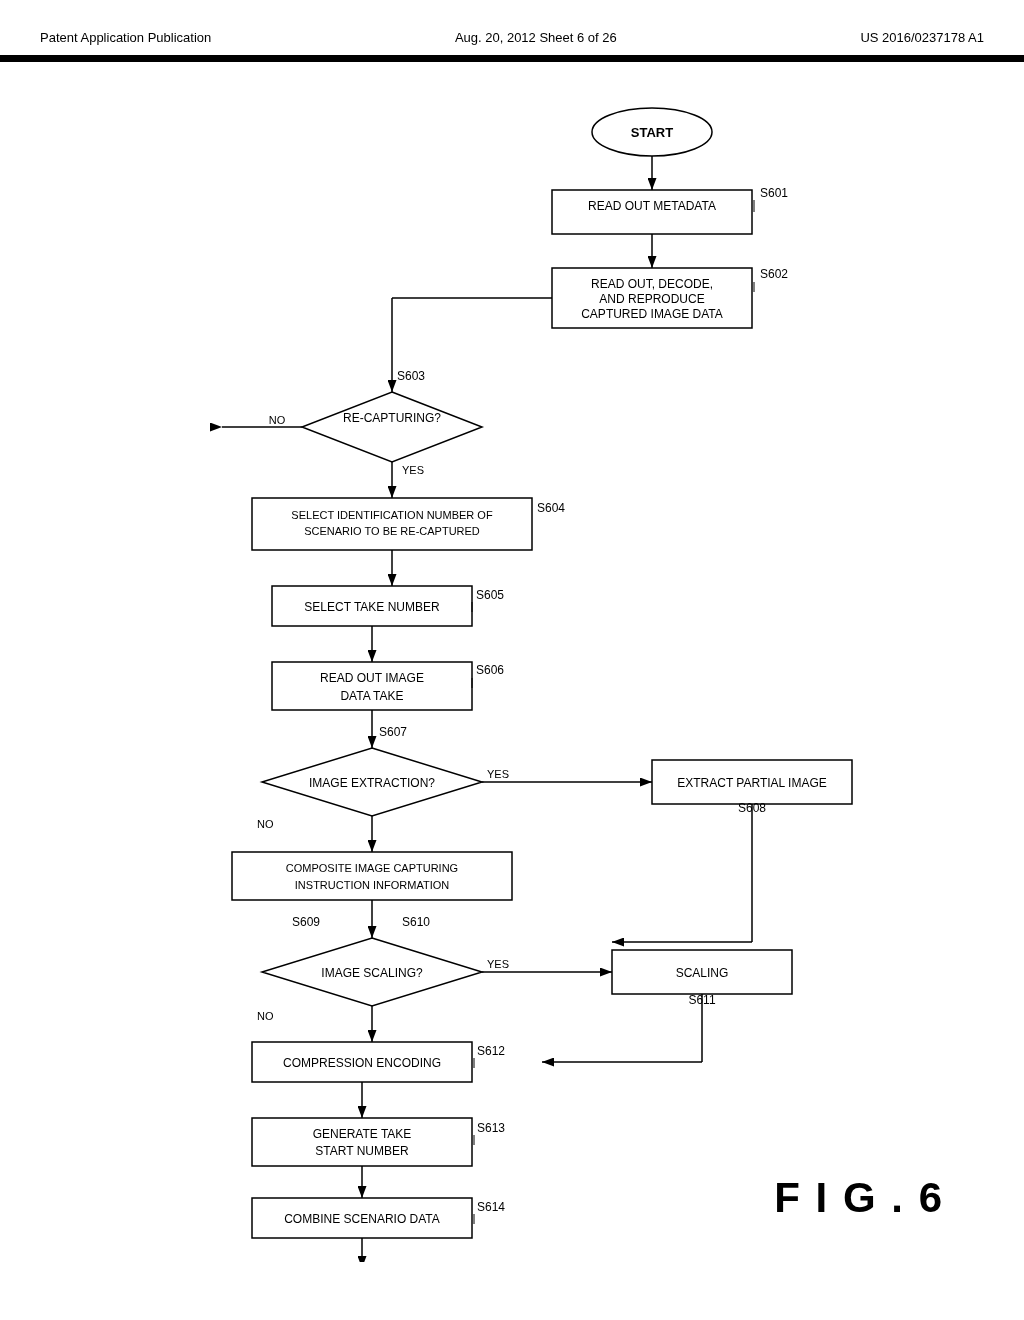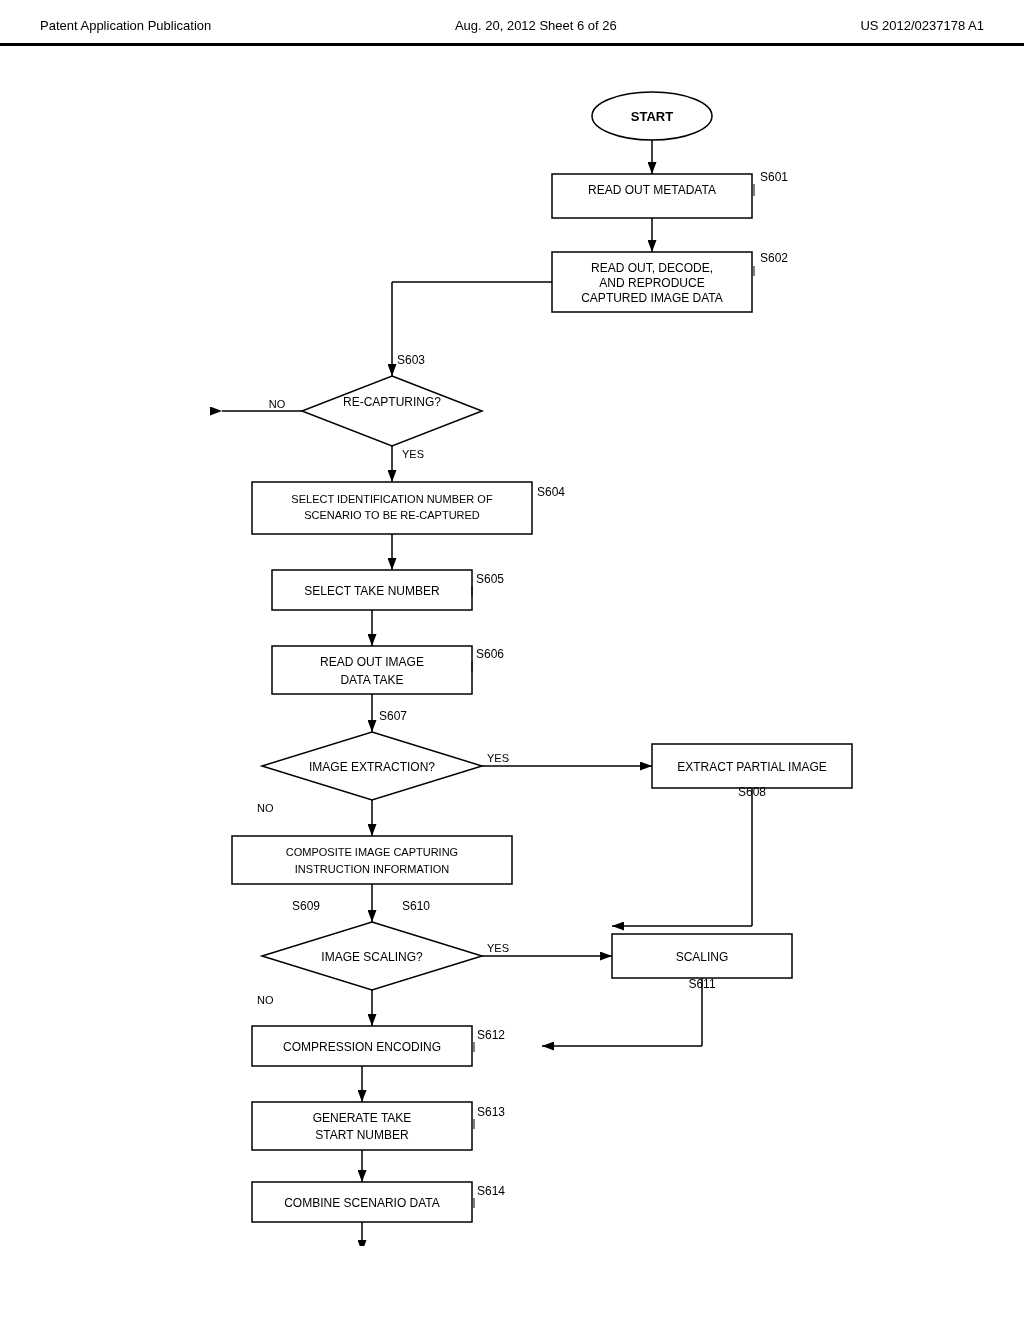--- a/index.html
+++ b/index.html
@@ -9,22 +9,22 @@
       width: 1024px;
       min-height: 1320px;
       position: relative;
       overflow-x: hidden;
     }
 
     .header {
       display: flex;
       justify-content: space-between;
       align-items: center;
-      padding: 18px 40px 10px 40px;
-      border-bottom: 3px solid #000000;
+      padding: 30px 40px 10px 40px;
+      border-bottom: 7px solid #000000;
       font-size: 13px;
     }
 
     .diagram-area {
       position: relative;
       width: 100%;
       padding: 20px 92px;
       min-height: 1200px;
     }
 
@@ -43,21 +43,21 @@
       font-weight: bold;
       letter-spacing: 2px;
     }
   </style>
 </head>
 <body>
 
 <div class="header">
   <span>Patent Application Publication</span>
   <span>Aug. 20, 2012   Sheet 6 of 26</span>
-  <span>US 2012/0237178 A1</span>
+  <span>US 2016/0237178 A1</span>
 </div>
 
 <div class="diagram-area">
   <svg class="flowchart" viewBox="0 0 880 1180">
     <defs>
       <marker id="arrowhead" markerWidth="8" markerHeight="6" refX="8" refY="3" orient="auto">
         <polygon points="0 0, 8 3, 0 6" fill="#000"></polygon>
       </marker>
     </defs>
 
@@ -205,13 +205,14 @@
 
     <ellipse cx="270" cy="1278" rx="55" ry="24" fill="white" stroke="black" stroke-width="1.5"></ellipse>
     <text x="270" y="1283" text-anchor="middle" font-size="13" font-family="Arial" font-weight="bold">END</text>
 
     <line x1="210" y1="345" x2="130" y2="345" stroke="black" stroke-width="1.5"></line>
 
     <line x1="130" y1="345" x2="130" y2="345" stroke="black" stroke-width="1.5" marker-end="url(#arrowhead)"></line>
 
   </svg>
 
+  <div class="fig-label">F I G .  6</div>
 </div>
 
 </body></html>

